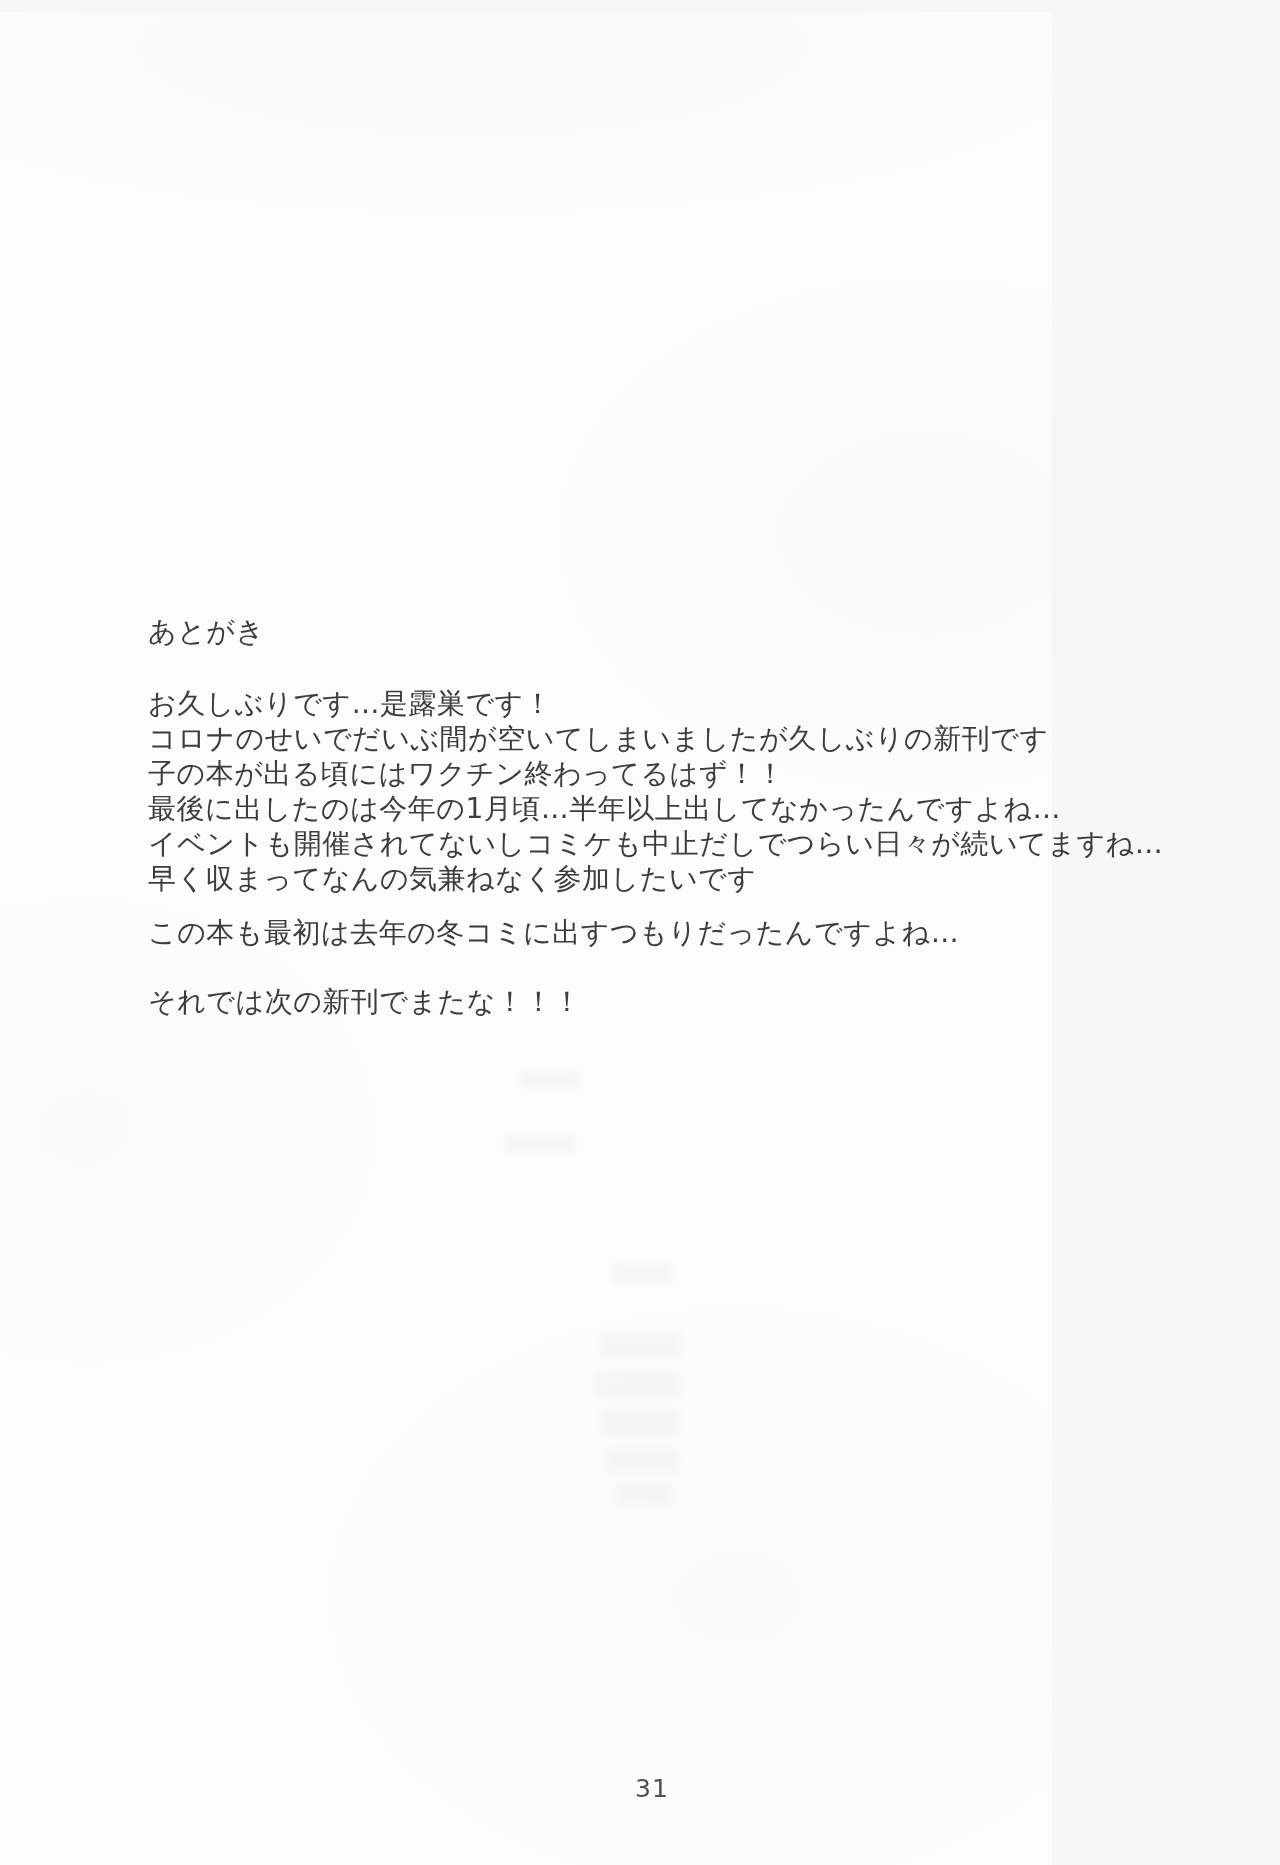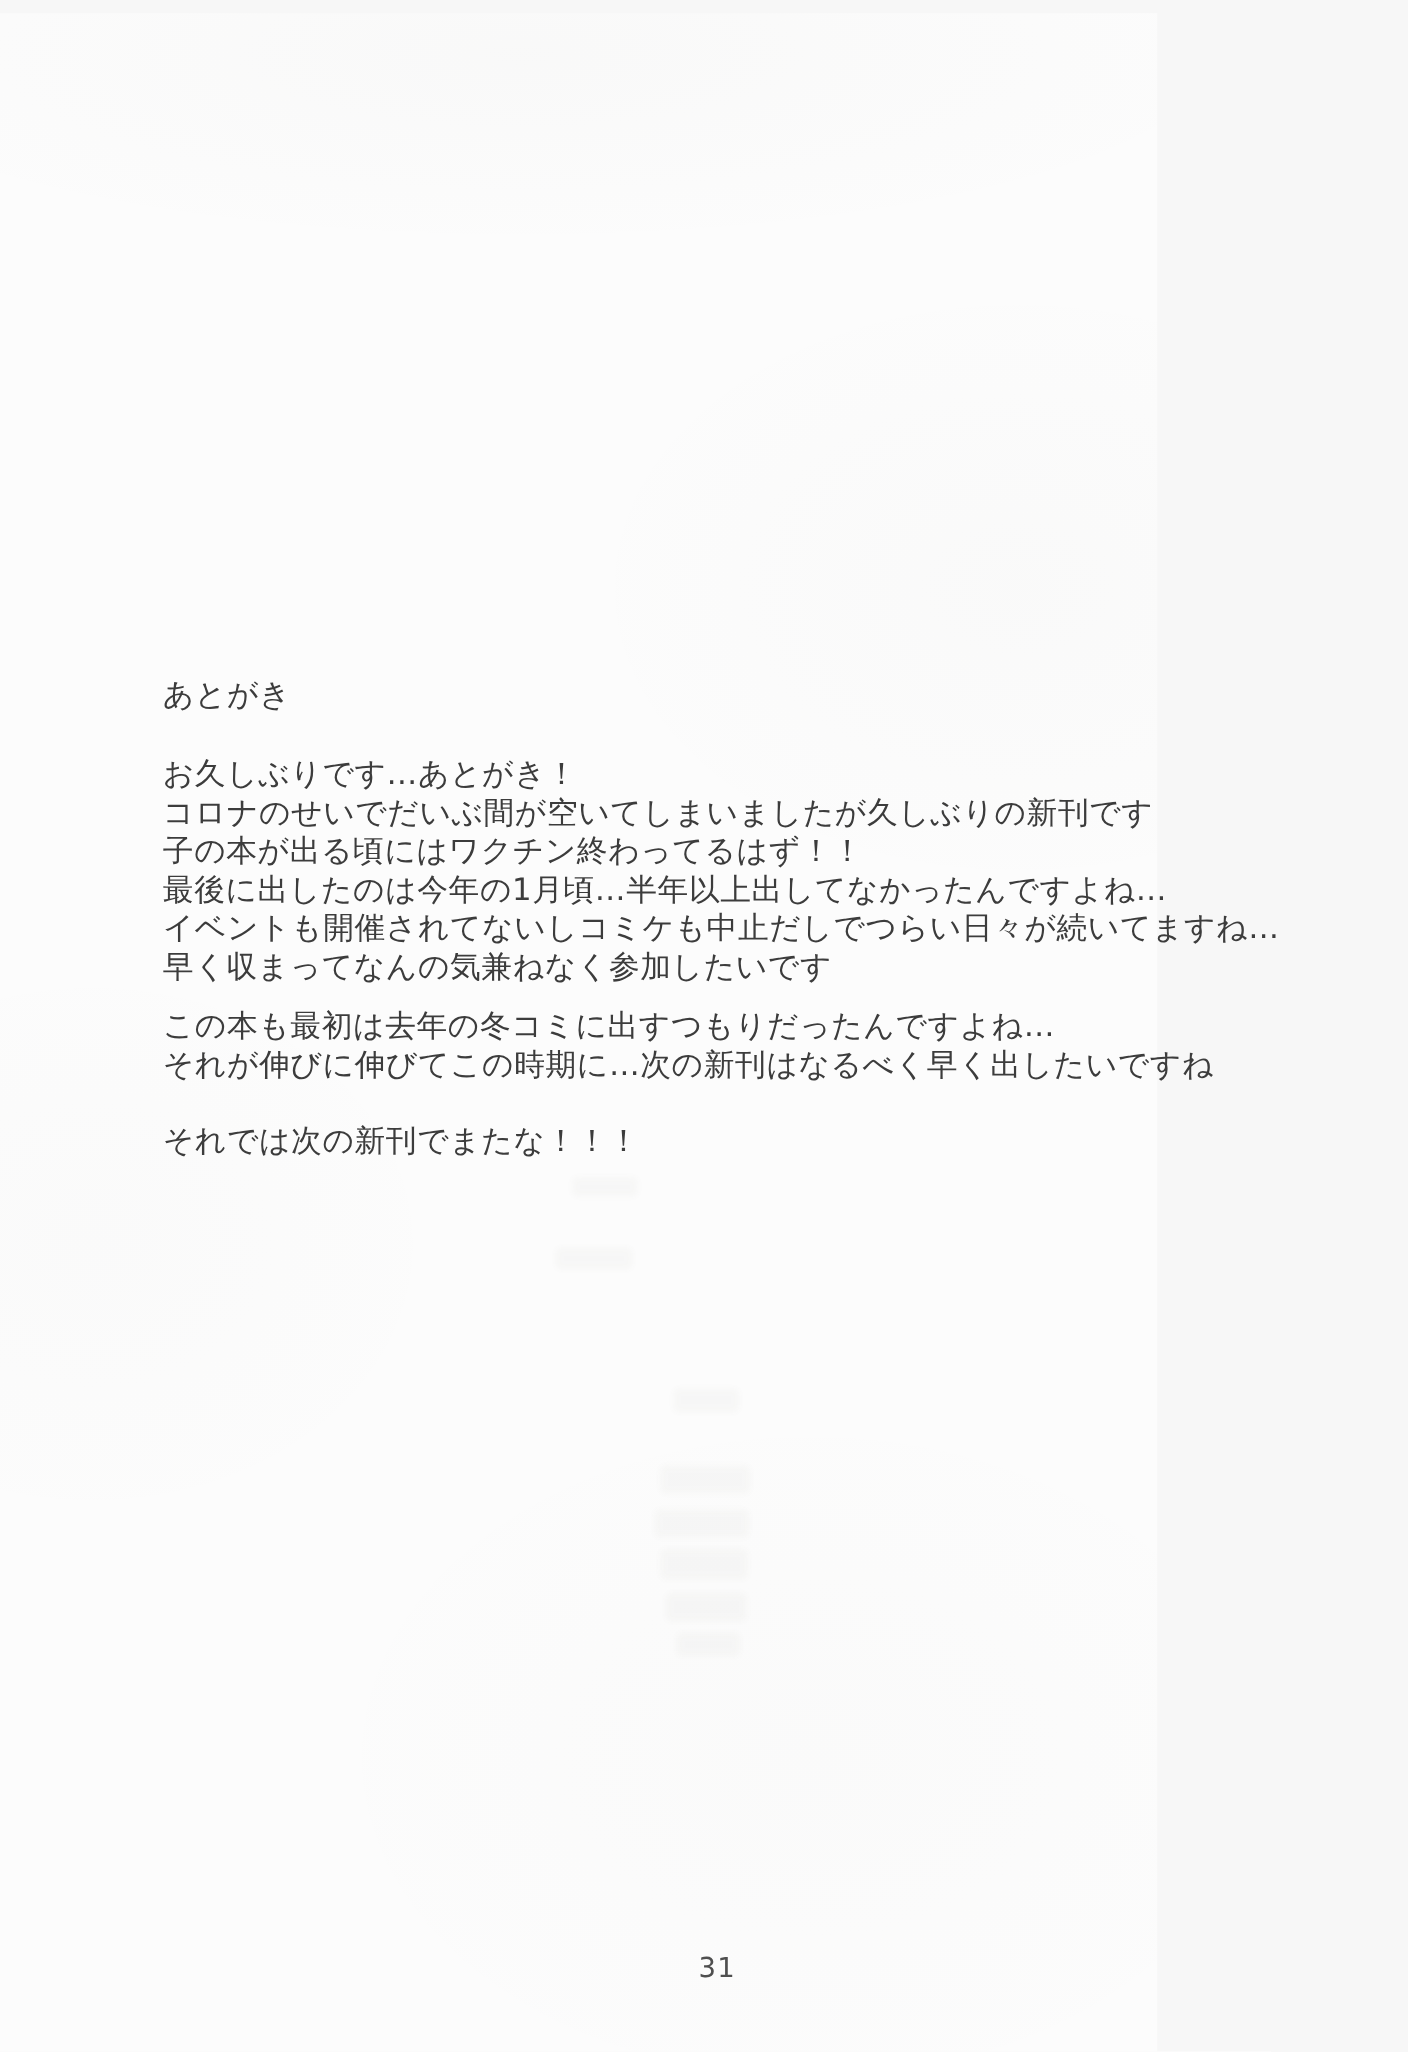--- a/index.html
+++ b/index.html
@@ -72,30 +72,29 @@
 </style>
 </head>
 <body>
 
 <div class="paper">
 
   <div class="content">
     <div class="line">あとがき</div>
     <div class="gap-after-title"></div>
 
-    <div class="line">お久しぶりです…あとがき！</div>
+    <div class="line">お久しぶりです…是露巣です！</div>
     <div class="line">コロナのせいでだいぶ間が空いてしまいましたが久しぶりの新刊です</div>
     <div class="line">子の本が出る頃にはワクチン終わってるはず！！</div>
     <div class="line">最後に出したのは今年の1月頃…半年以上出してなかったんですよね…</div>
     <div class="line">イベントも開催されてないしコミケも中止だしでつらい日々が続いてますね…</div>
     <div class="line">早く収まってなんの気兼ねなく参加したいです</div>
     <div class="gap-p1"></div>
 
     <div class="line">この本も最初は去年の冬コミに出すつもりだったんですよね…</div>
-    <div class="line">それが伸びに伸びてこの時期に…次の新刊はなるべく早く出したいですね</div>
     <div class="gap-p2"></div>
 
     <div class="line">それでは次の新刊でまたな！！！</div>
   </div>
 
   <div class="smudge s1"></div>
   <div class="smudge s2"></div>
   <div class="smudge s3"></div>
   <div class="smudge s4"></div>
   <div class="smudge s5"></div>

